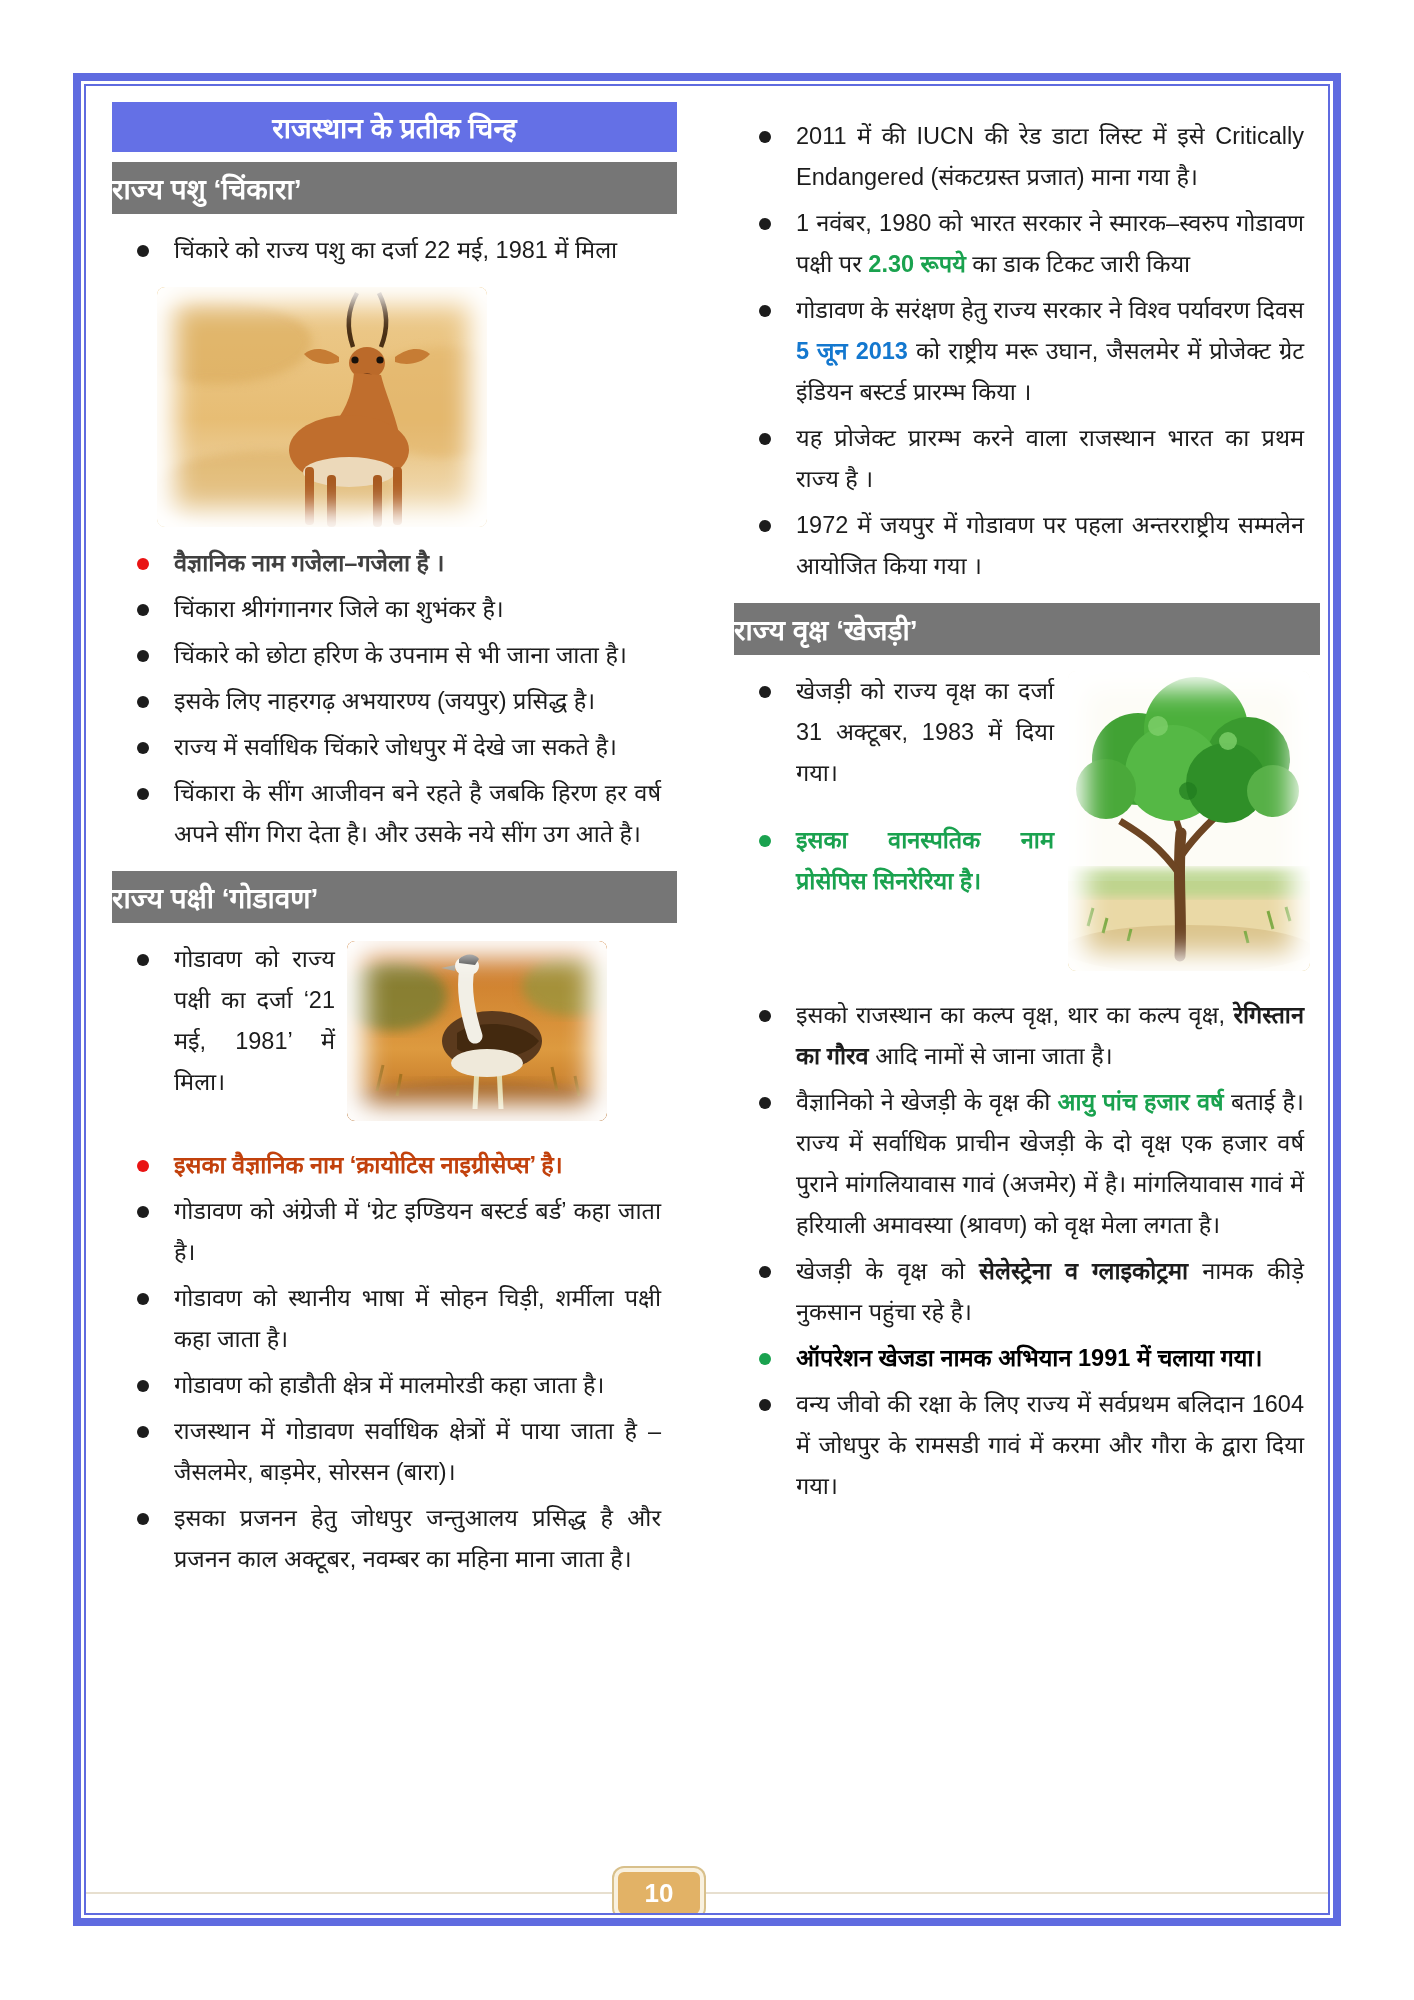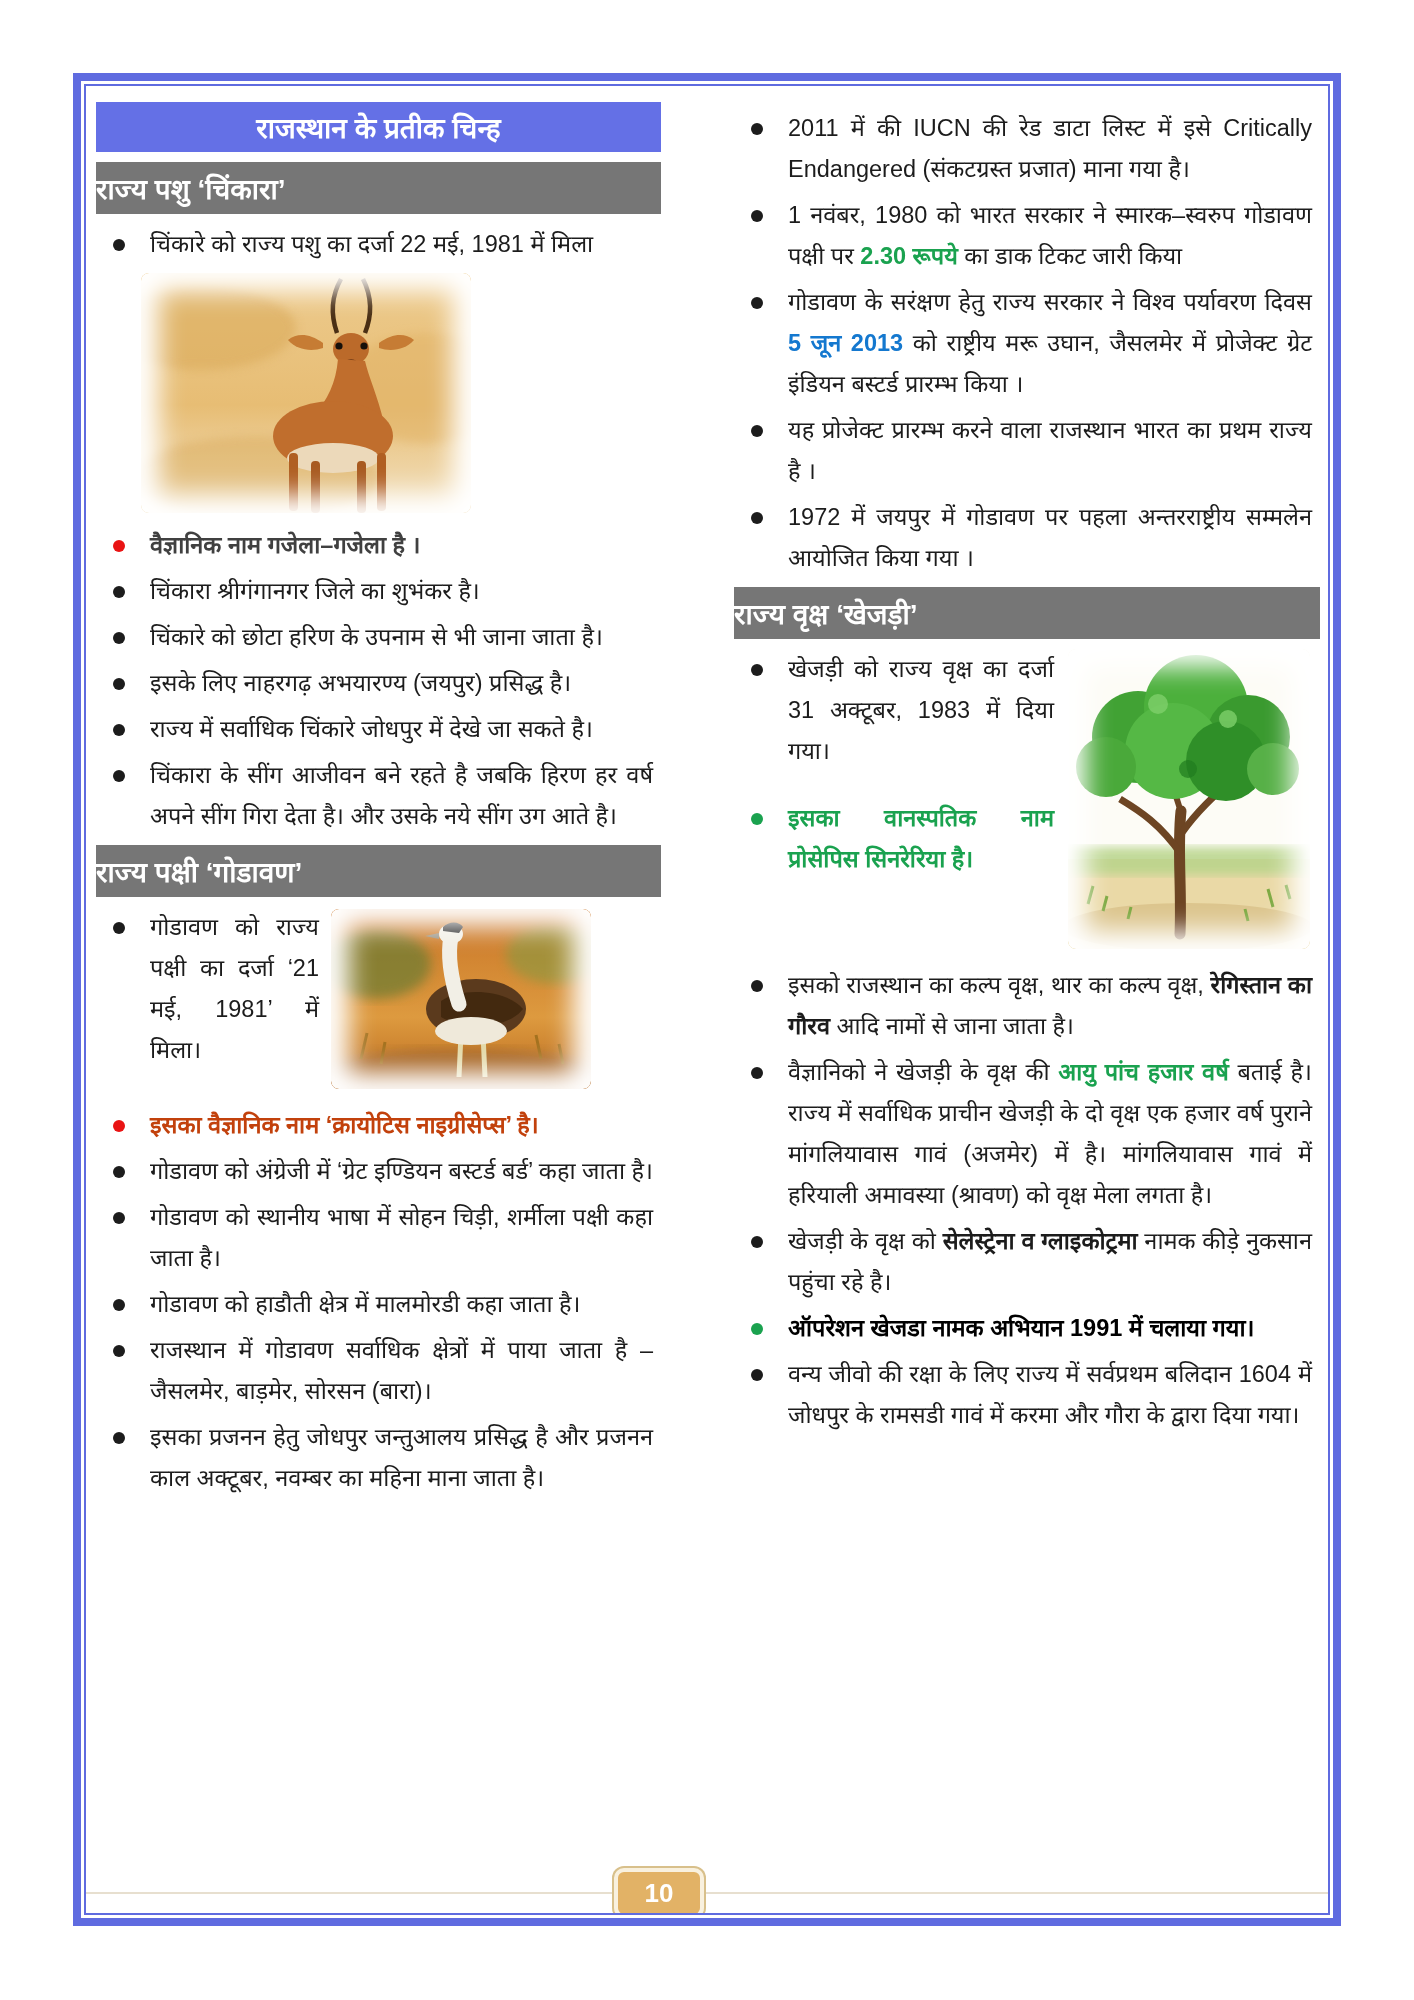--- a/index.html
+++ b/index.html
@@ -8,32 +8,32 @@
     font-family:"Liberation Sans","DejaVu Sans",sans-serif;color:#1c1c1c;
   }
   .page-frame{
     position:absolute;left:73px;top:73px;width:1268px;height:1853px;
     border:8px solid #5f6be0;box-sizing:border-box;background:#fff;
   }
   .page-inner{
     position:absolute;inset:3px;border:2px solid #5f6be0;overflow:hidden;background:#fff;
   }
   .col{position:absolute;top:14px;}
-  .col-left{left:10px;width:565px;}
+  .col-left{left:26px;width:565px;}
   .col-right{left:648px;width:586px;}
 
   .hdr-blue{
     background:#6470e6;color:#fff;font-weight:bold;font-size:28px;
     text-align:center;padding:6px 0;margin:2px 0 10px;
   }
   .hdr-gray{
     background:#767676;color:#fff;font-weight:bold;font-size:28px;
     text-align:left;padding:7px 0;margin:2px 0 10px;
   }
-  .blist{list-style:none;margin:8px;padding:0;}
+  .blist{list-style:none;margin:16px;padding:0;}
   .blist li{
     position:relative;padding-left:46px;margin:0 0 5px 0;
     font-size:23.5px;line-height:41px;text-align:justify;color:#1c1c1c;
   }
   .dot{
     position:absolute;left:9px;top:15px;width:12px;height:12px;
     border-radius:50%;background:#151515;
   }
   .b{font-weight:bold;}
 

